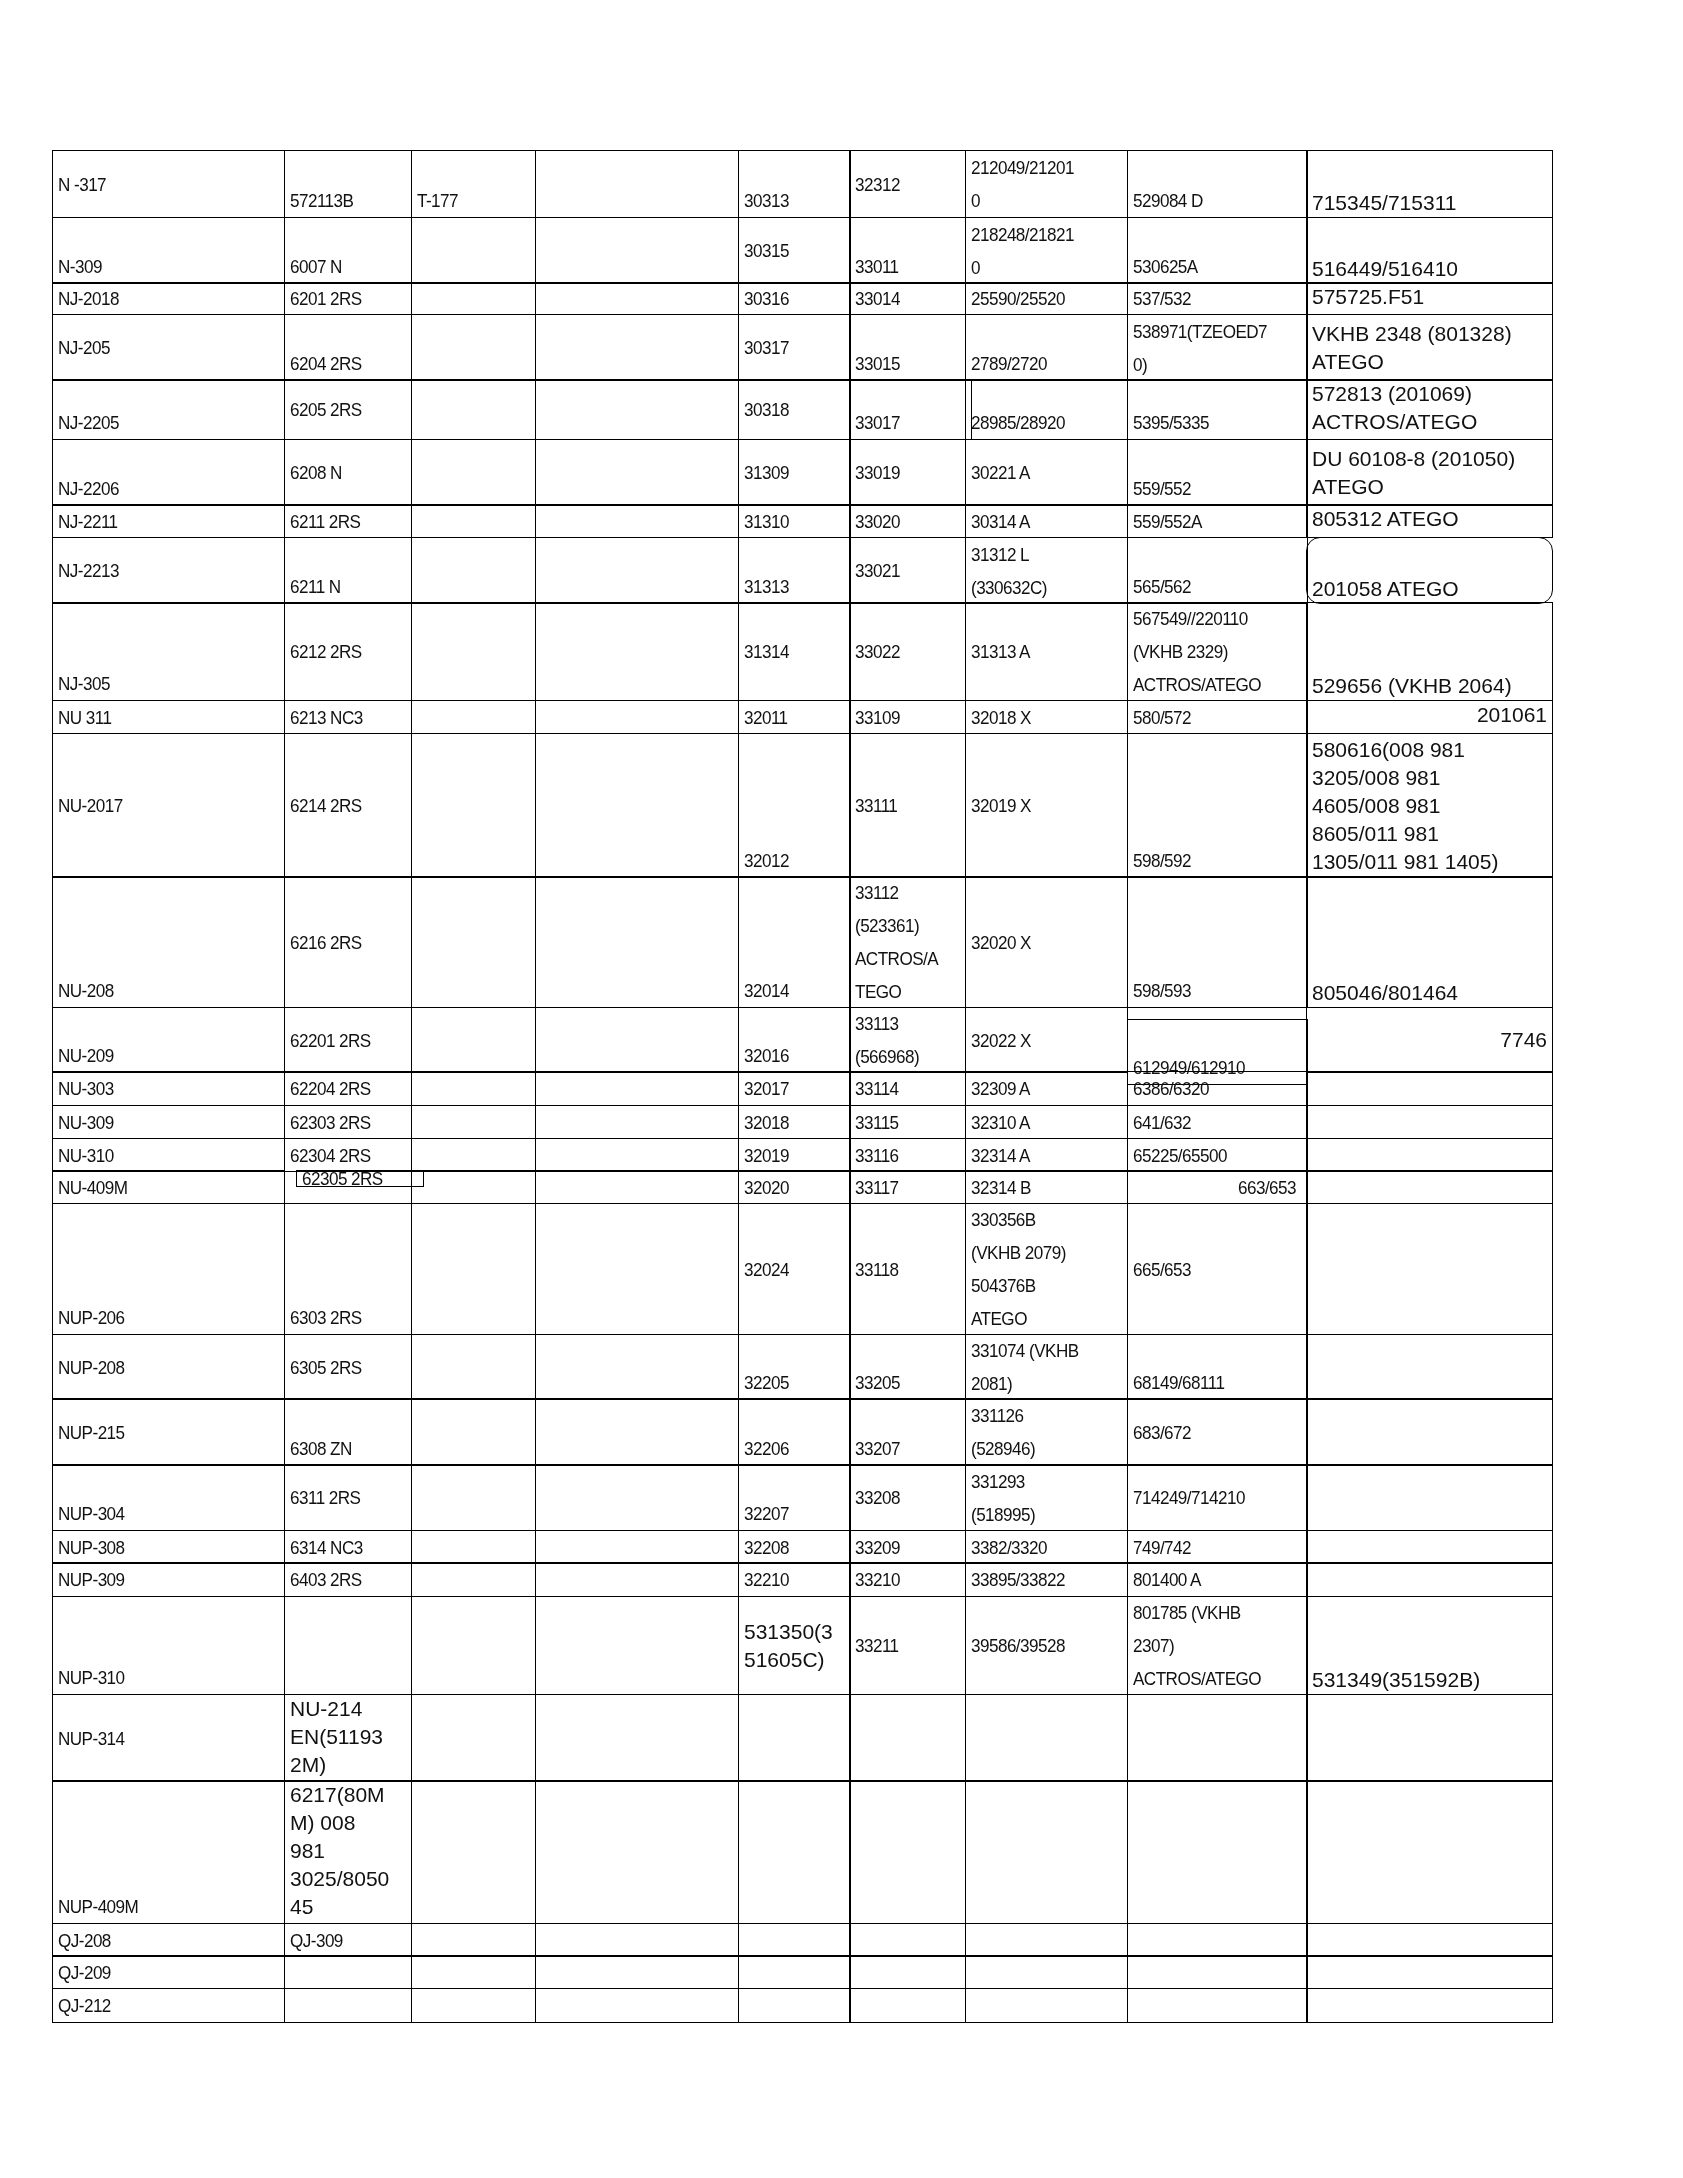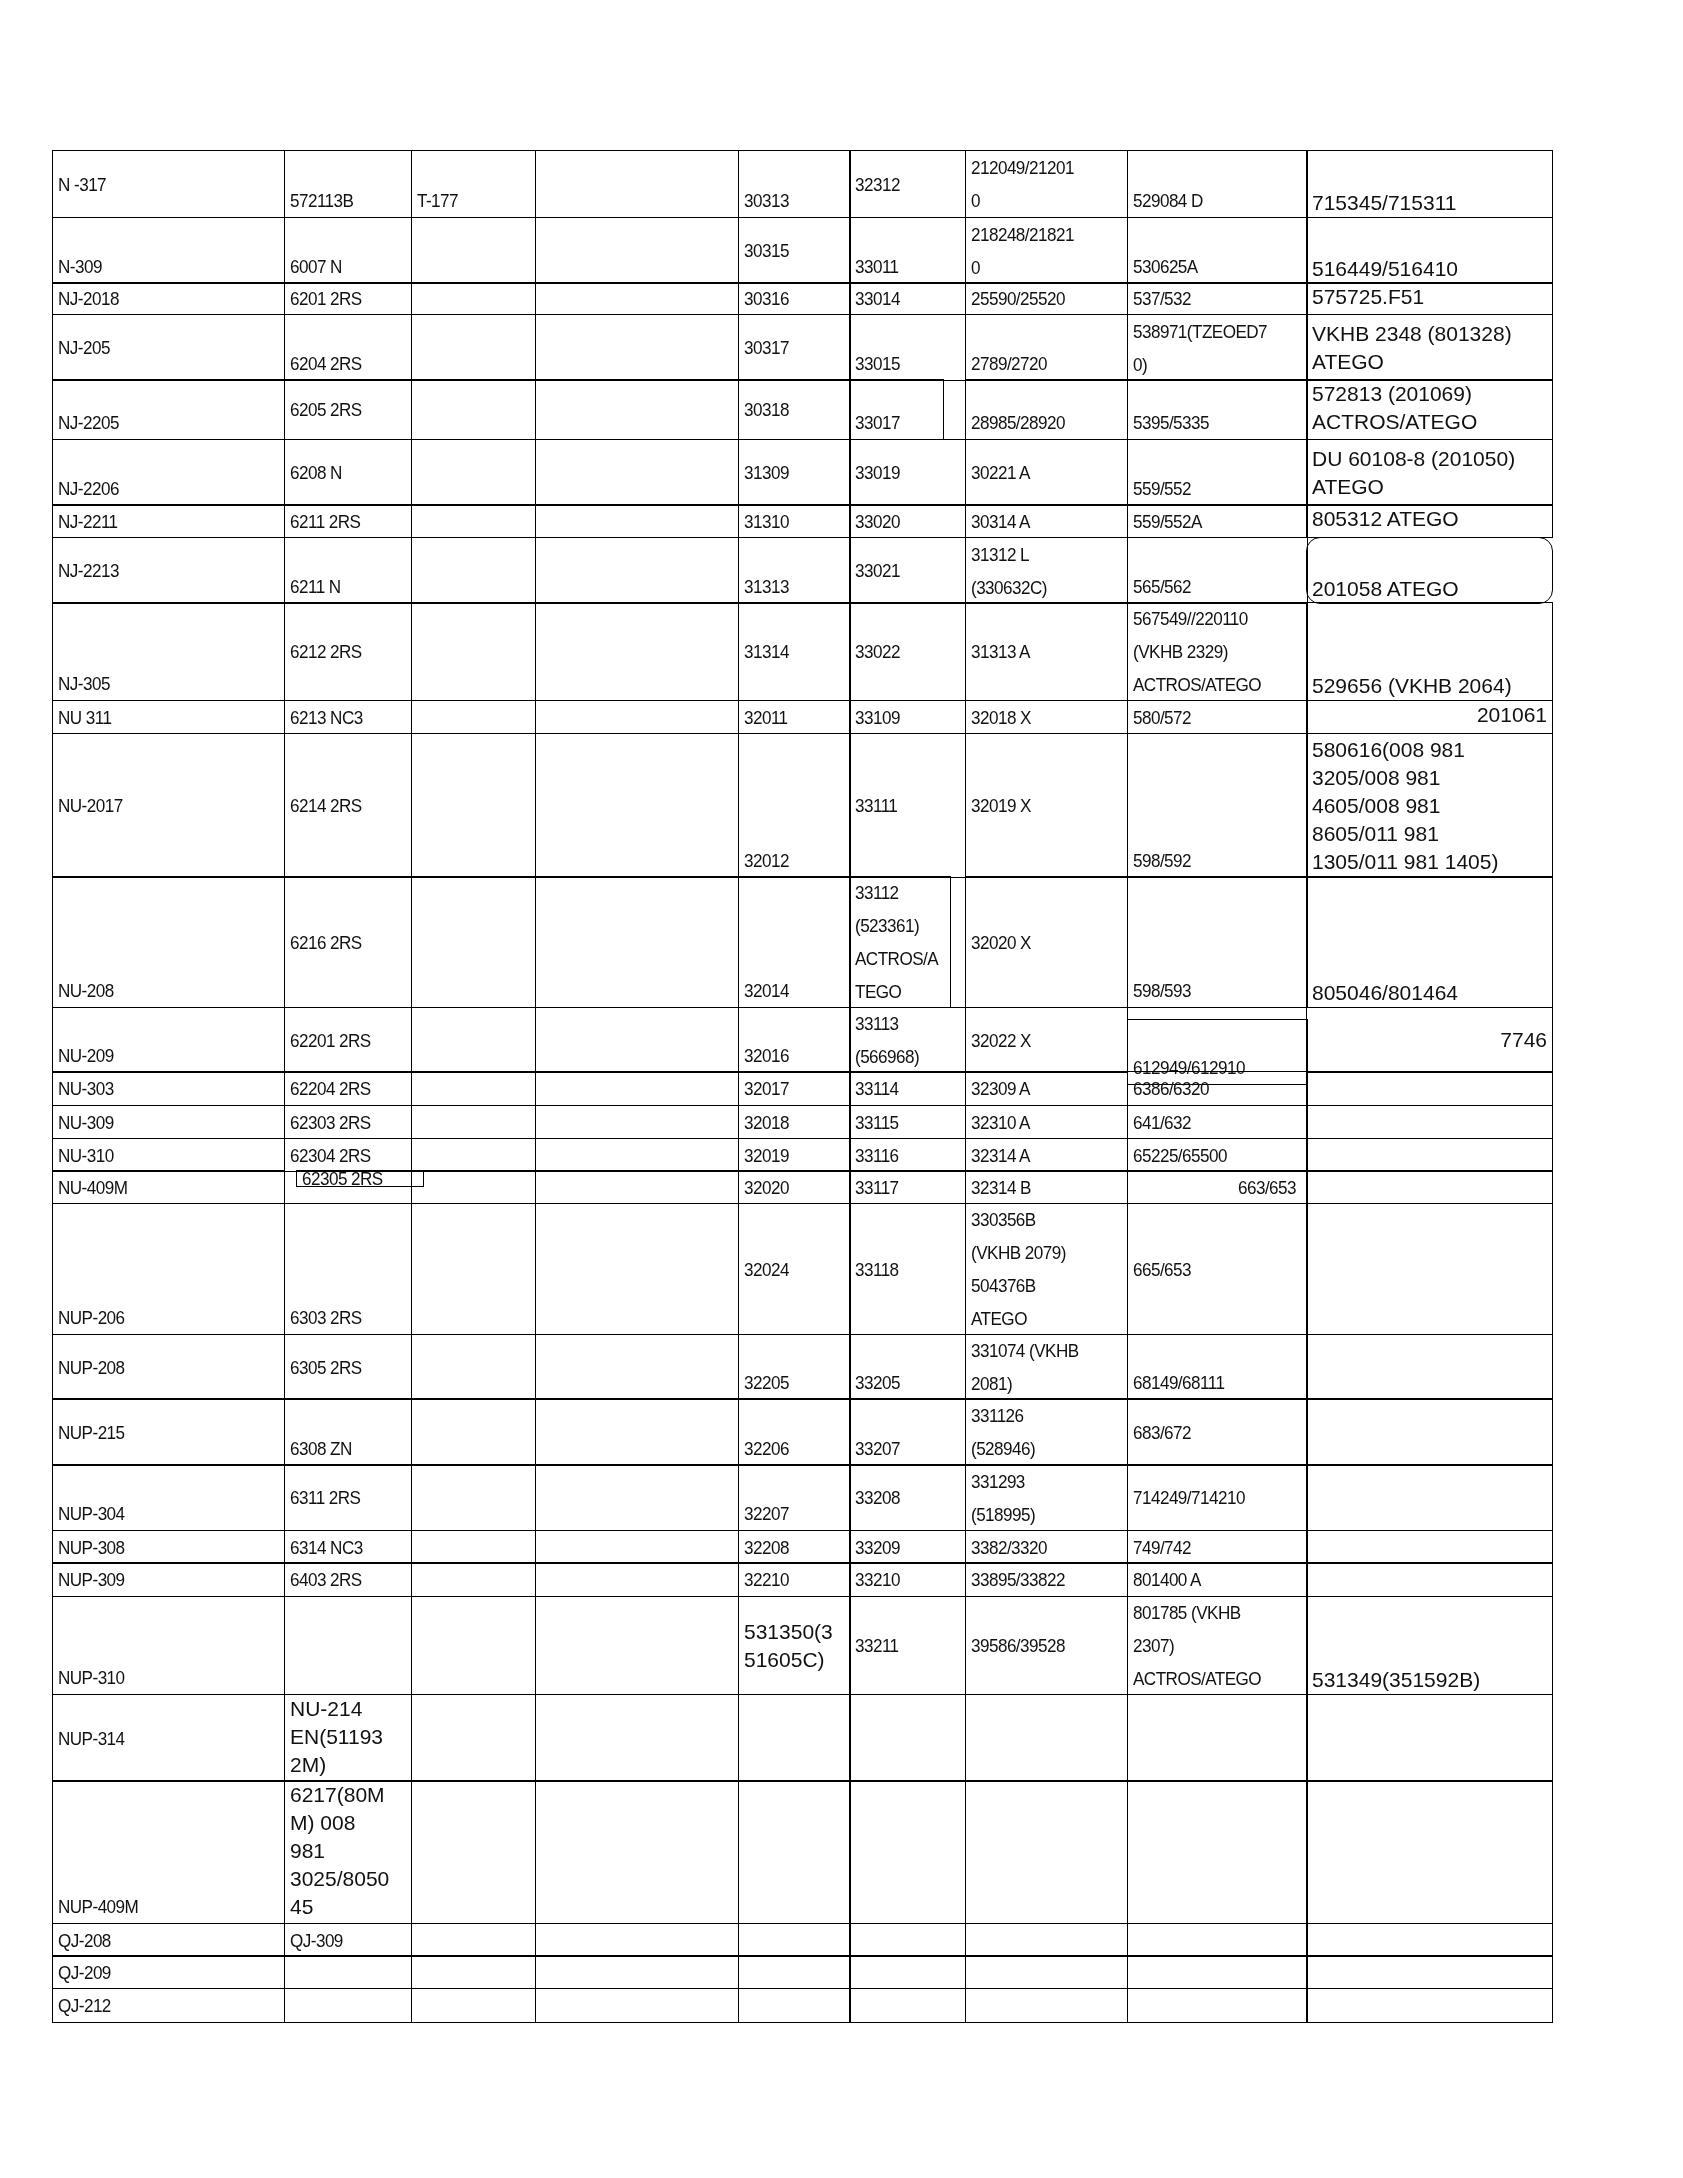--- a/index.html
+++ b/index.html
@@ -146,21 +146,21 @@
       </div>
       <div class="cell m" style="left: 411px; top: 379px; width: 125px; height: 61px;">
         <span class="txt"></span>
       </div>
       <div class="cell m" style="left: 535px; top: 379px; width: 204px; height: 61px;">
         <span class="txt"></span>
       </div>
       <div class="cell m" style="left: 738px; top: 379px; width: 113px; height: 61px;">
         <span class="txt">30318</span>
       </div>
-      <div class="cell b" style="left: 849px; top: 379px; width: 95px; height: 61px;">
+      <div class="cell b" style="left: 849px; top: 379px; width: 123px; height: 61px;">
         <span class="txt">33017</span>
       </div>
       <div class="cell b" style="left: 965px; top: 379px; width: 163px; height: 61px;">
         <span class="txt">28985/28920</span>
       </div>
       <div class="cell b" style="left: 1127px; top: 379px; width: 181px; height: 61px;">
         <span class="txt">5395/5335</span>
       </div>
       <div class="cell t ar" style="left: 1306px; top: 379px; width: 247px; height: 61px;">
         <span class="txt">572813 (201069)
@@ -358,21 +358,21 @@
       </div>
       <div class="cell m" style="left: 411px; top: 876px; width: 125px; height: 132px;">
         <span class="txt"></span>
       </div>
       <div class="cell m" style="left: 535px; top: 876px; width: 204px; height: 132px;">
         <span class="txt"></span>
       </div>
       <div class="cell b" style="left: 738px; top: 876px; width: 113px; height: 132px;">
         <span class="txt">32014</span>
       </div>
-      <div class="cell m" style="left: 849px; top: 876px; width: 102px; height: 132px;">
+      <div class="cell m" style="left: 849px; top: 876px; width: 117px; height: 132px;">
         <span class="txt">33112
 (523361)
 ACTROS/A
 TEGO</span>
       </div>
       <div class="cell m" style="left: 965px; top: 876px; width: 163px; height: 132px;">
         <span class="txt">32020 X</span>
       </div>
       <div class="cell b" style="left: 1127px; top: 876px; width: 181px; height: 132px;">
         <span class="txt">598/593</span>

